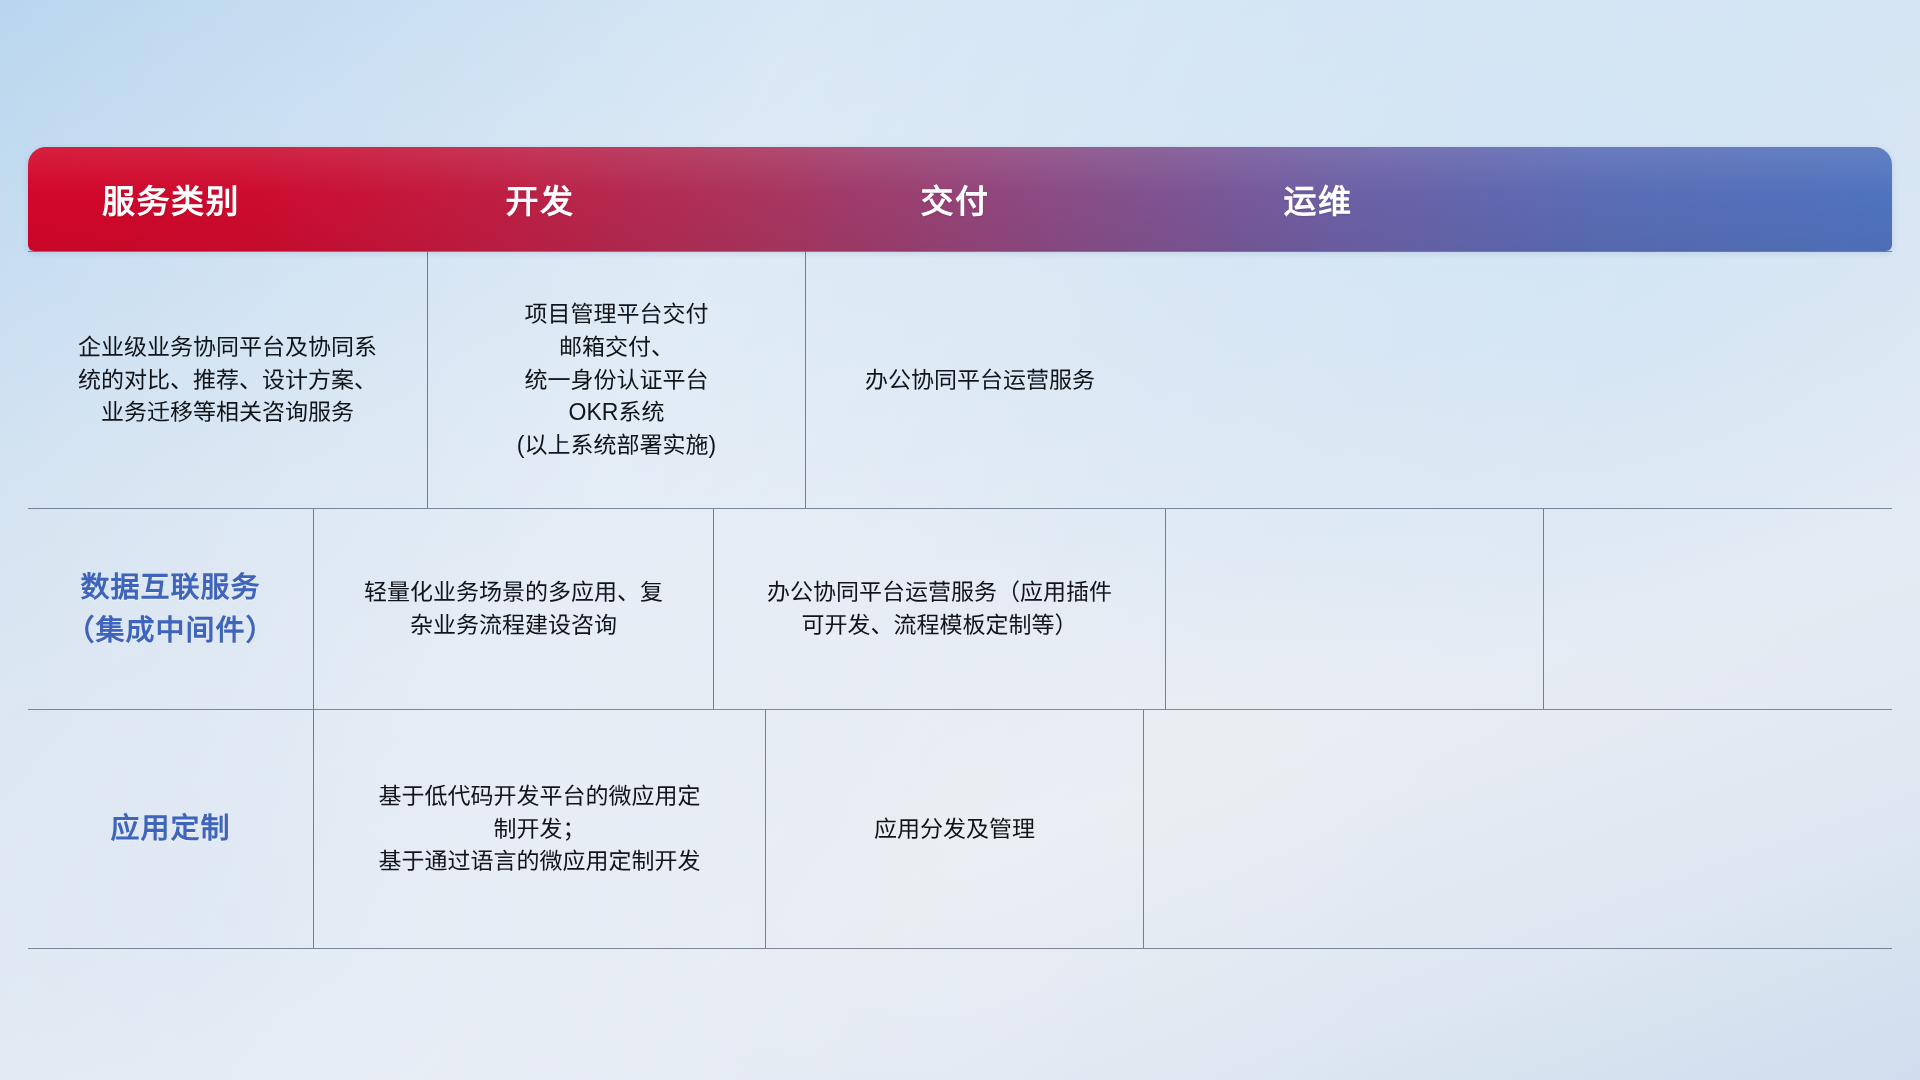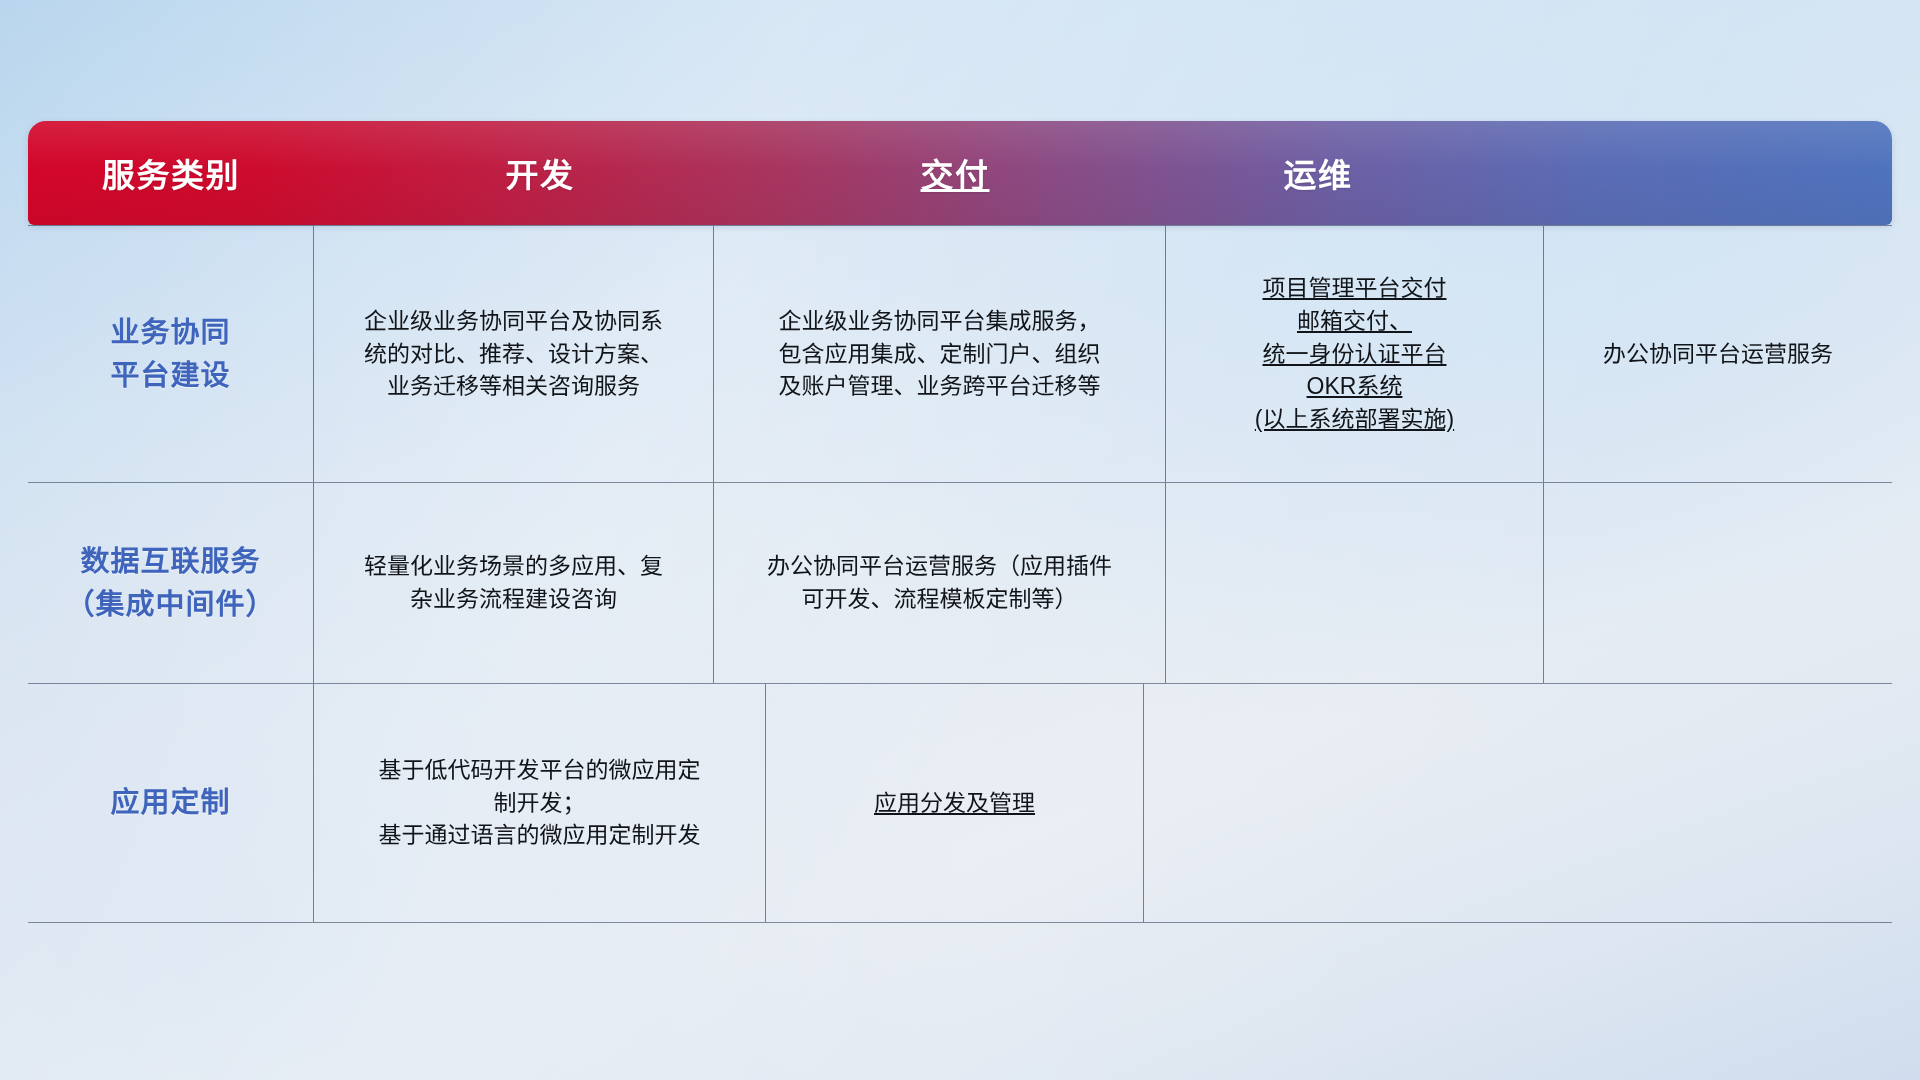--- a/index.html
+++ b/index.html
@@ -27,21 +27,21 @@
         rgba(255,255,255,0.00) 0%,
         rgba(255,255,255,0.30) 34%,
         rgba(255,255,255,0.10) 55%,
         rgba(255,255,255,0.00) 78%);
     pointer-events: none;
   }
 
   .table-wrap {
     position: absolute;
     left: 28px;
-    top: 121px;
+    top: 147px;
     width: 1864px;
     height: 818px;
   }
 
   
   .thead {
     height: 104px;
     border-radius: 18px 18px 6px 6px;
     background: linear-gradient(90deg,
         #d2062a 0%,
@@ -107,21 +107,21 @@
     font-size: 29px;
     letter-spacing: 1px;
     line-height: 1.5;
     text-shadow: 0 1px 1px rgba(255,255,255,0.55);
   }
 
   
   .c0 { width: 286px; }
   .c1 { width: 400px; }
   .c2 { width: 452px; }
-  .c3 { width: 378px; text-decoration: underline; }
+  .c3 { width: 378px; }
   .c4 { width: 348px; }
 
   .r1 { min-height: 256px; }
   .r2 { min-height: 200px; }
   .r3 { min-height: 238px; }
 </style>
 </head>
 <body>
 
 <div class="bg-sheen"></div>
@@ -131,28 +131,23 @@
   <div class="thead">
     <div class="th c0">服务类别</div>
     <div class="th c2">开发</div>
     <div class="th c3">交付</div>
     <div class="th c4">运维</div>
   </div>
 
   <div class="tbody">
 
     <div class="trow r1">
-      <div class="td c0 cat sep">业务协同
-平台建设</div>
       <div class="td c1 sep">企业级业务协同平台及协同系
 统的对比、推荐、设计方案、
 业务迁移等相关咨询服务</div>
-      <div class="td c2 sep">企业级业务协同平台集成服务，
-包含应用集成、定制门户、组织
-及账户管理、业务跨平台迁移等</div>
       <div class="td c3 sep">项目管理平台交付
 邮箱交付、
 统一身份认证平台
 OKR系统
 (以上系统部署实施)</div>
       <div class="td c4">办公协同平台运营服务</div>
     </div>
 
     <div class="trow r2">
       <div class="td c0 cat sep">数据互联服务

